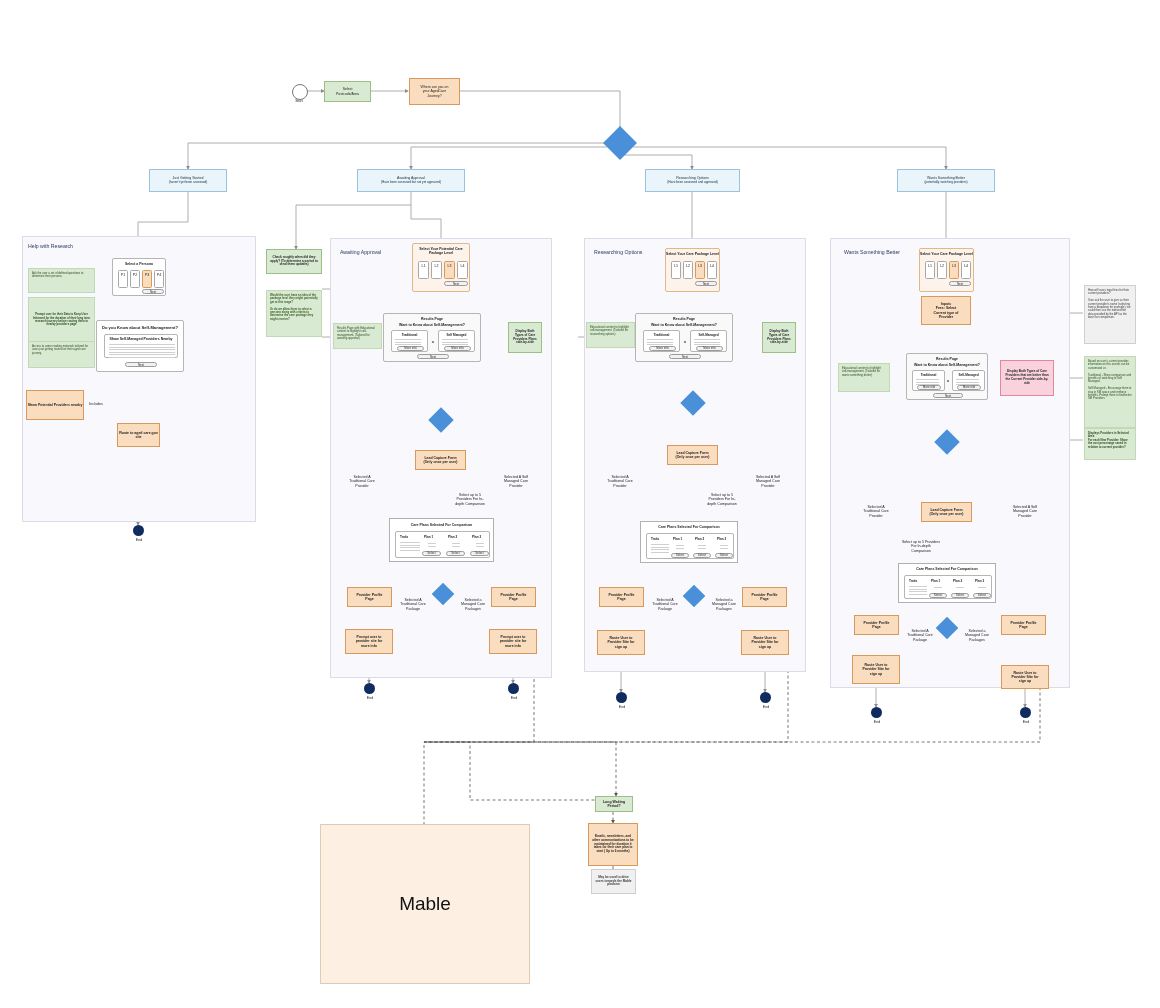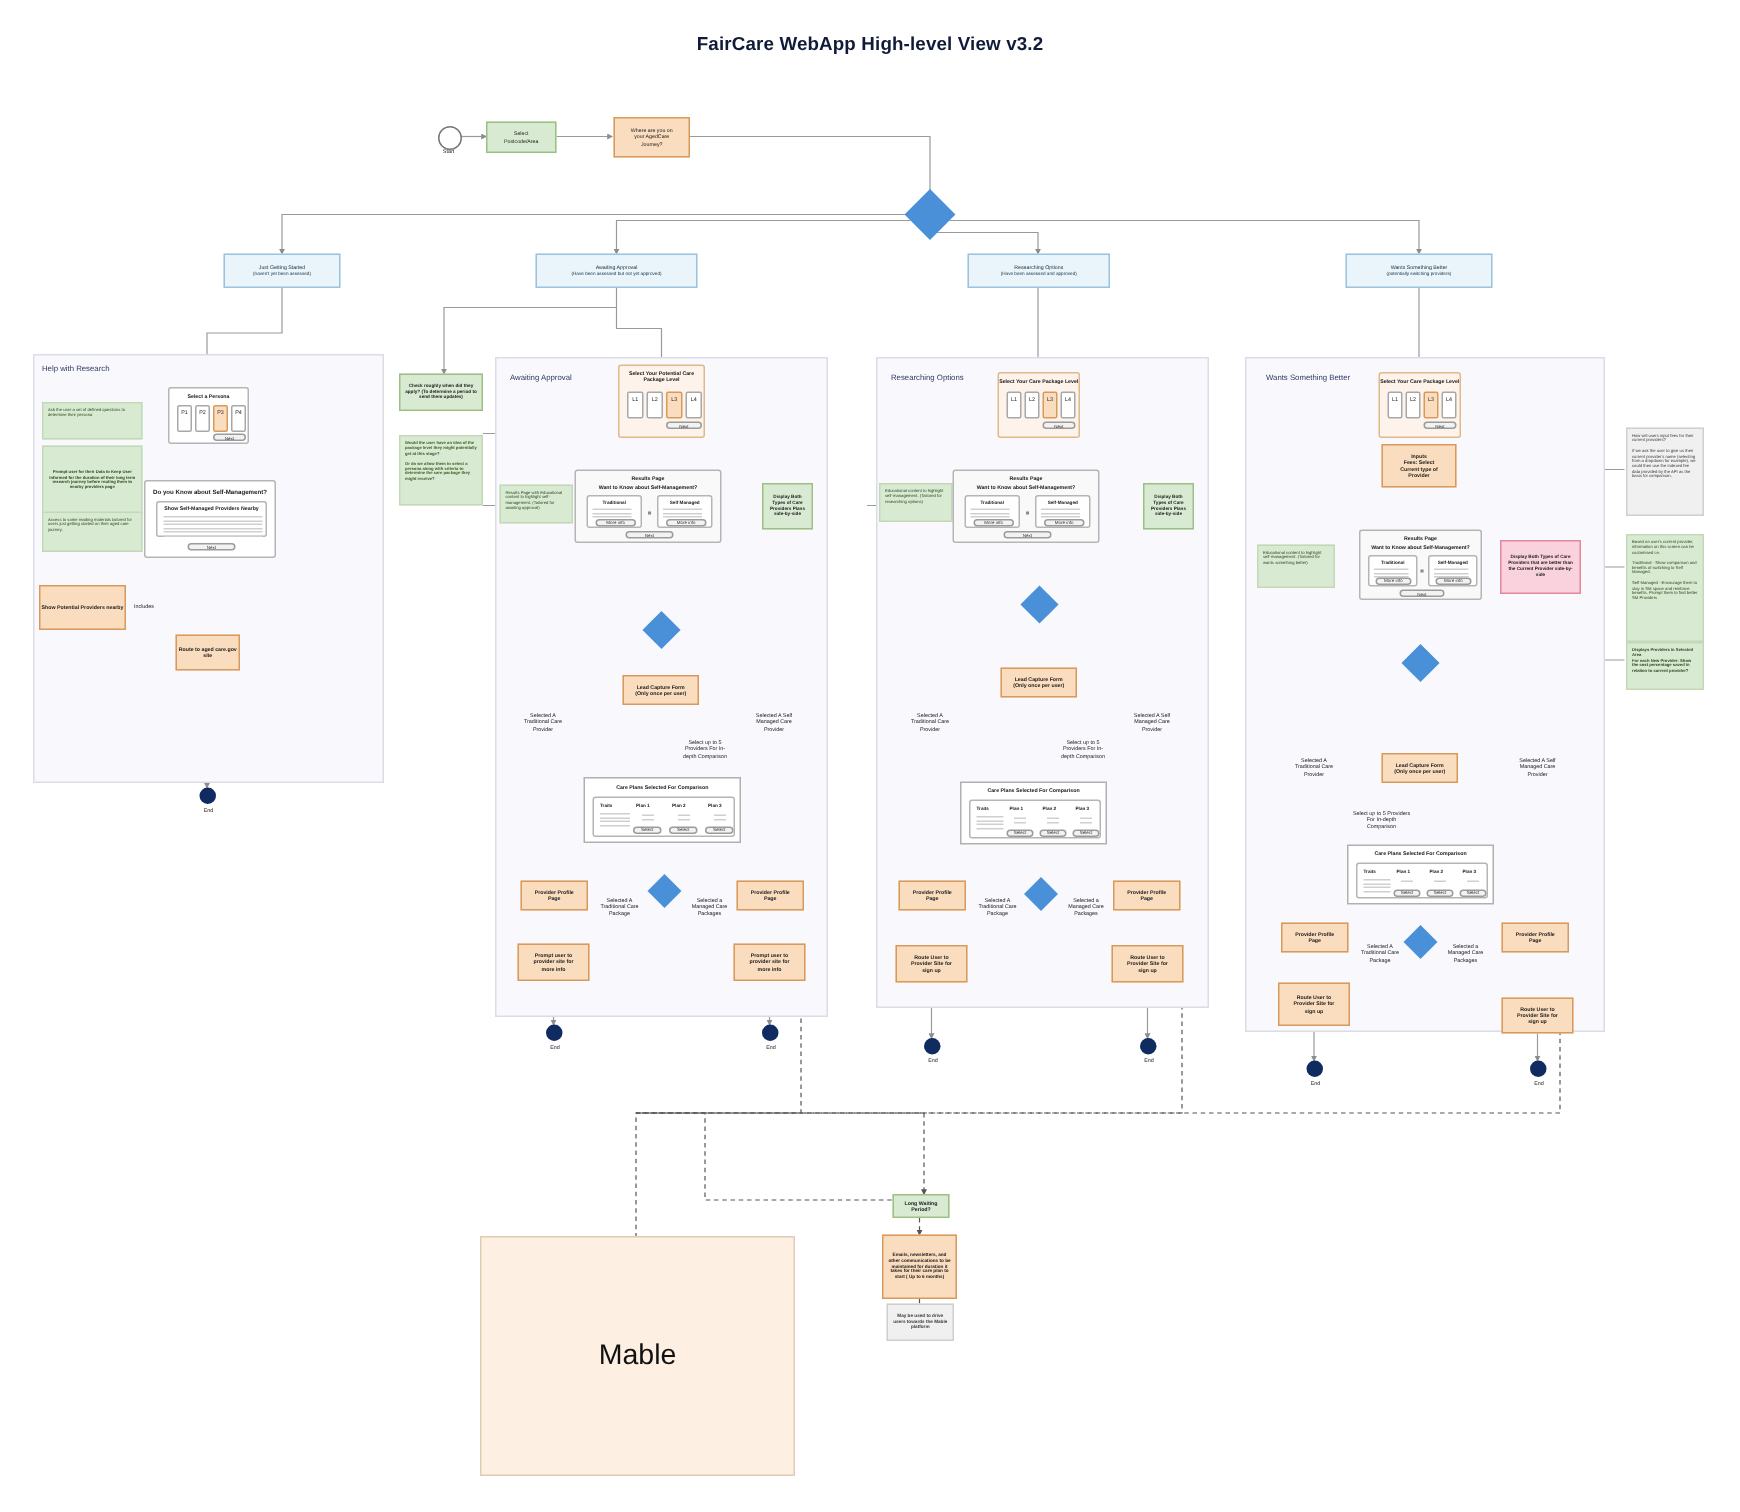--- a/index.html
+++ b/index.html
@@ -57,21 +57,20 @@
   .plans{position:absolute;box-sizing:border-box;background:#fff;border:1px solid #b0b0b0;}
   .lineset{position:absolute;}
   .lineset i{display:block;height:1px;background:#cfcfcf;margin-bottom:1.6px;}
   .minibar{position:absolute;height:1px;background:#d0d0d0;}
 </style>
 </head>
 <body>
 
 <div id="canvas">
 
-  <div class="title">FairCare WebApp High-level View v3.2</div>
 
   <svg id="wires">
     <defs>
       <marker id="ar" markerWidth="5" markerHeight="5" refX="4" refY="2.5" orient="auto">
         <path d="M0,0 L5,2.5 L0,5 z" fill="#8d8d8d"></path>
       </marker>
       <marker id="ard" markerWidth="5" markerHeight="5" refX="4" refY="2.5" orient="auto">
         <path d="M0,0 L5,2.5 L0,5 z" fill="#555"></path>
       </marker>
     </defs>

